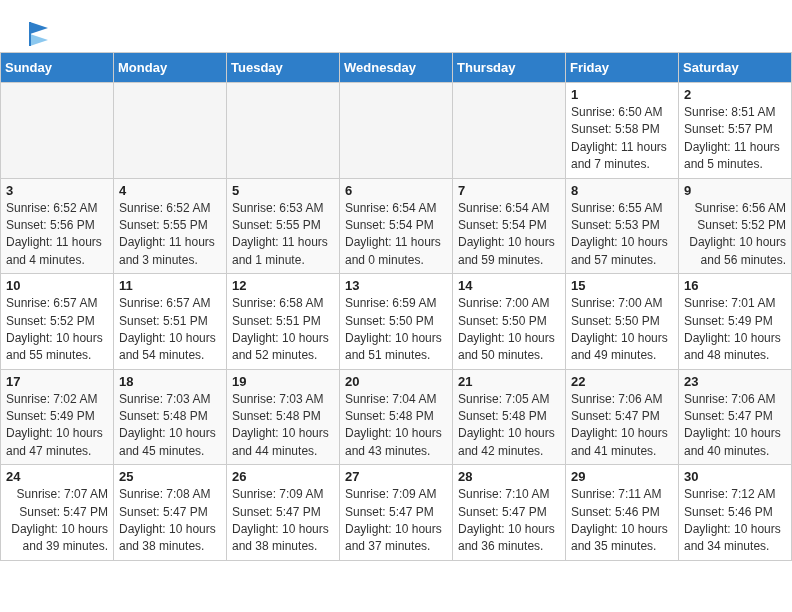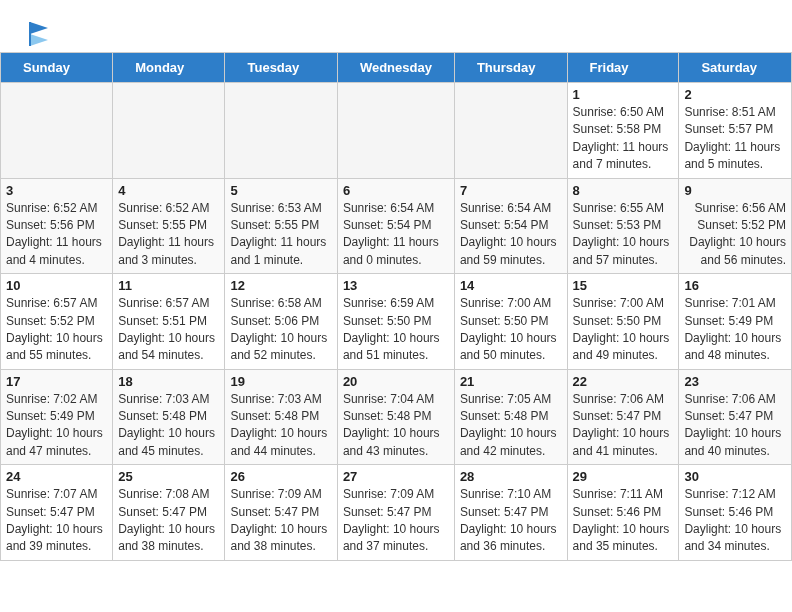--- a/index.html
+++ b/index.html
@@ -47,21 +47,21 @@
     .calendar {
       width: 100%;
       border-collapse: collapse;
       margin: 0;
     }
     .calendar thead tr th {
       background: #2e7ec9;
       color: #fff;
       font-size: 13px;
       font-weight: bold;
-      padding: 7px 22px;
+      padding: 7px 4px;
       text-align: left;
       border: 1px solid #ccc;
     }
     .calendar tbody tr td {
       vertical-align: top;
       border: 1px solid #ccc;
       padding: 4px 5px;
       width: 113px;
       min-height: 80px;
       font-size: 10.5px;
@@ -212,21 +212,21 @@
         <td>
           <span class="day-number">11</span>
           <div class="day-info" style="white-space: pre-line;">Sunrise: 6:57 AM
 Sunset: 5:51 PM
 Daylight: 10 hours
 and 54 minutes.</div>
         </td>
         <td>
           <span class="day-number">12</span>
           <div class="day-info" style="white-space: pre-line;">Sunrise: 6:58 AM
-Sunset: 5:06 PM
+Sunset: 5:51 PM
 Daylight: 10 hours
 and 52 minutes.</div>
         </td>
         <td>
           <span class="day-number">13</span>
           <div class="day-info" style="white-space: pre-line;">Sunrise: 6:59 AM
 Sunset: 5:50 PM
 Daylight: 10 hours
 and 51 minutes.</div>
         </td>
@@ -299,21 +299,21 @@
           <span class="day-number">23</span>
           <div class="day-info" style="white-space: pre-line;">Sunrise: 7:06 AM
 Sunset: 5:47 PM
 Daylight: 10 hours
 and 40 minutes.</div>
         </td>
       </tr>
       <tr>
         <td>
           <span class="day-number">24</span>
-          <div class="day-info" style="white-space: pre-line;">Sunrise: 7:07 AM
+          <div class="day-info" style="white-space: pre-line; text-align: right;">Sunrise: 7:07 AM
 Sunset: 5:47 PM
 Daylight: 10 hours
 and 39 minutes.</div>
         </td>
         <td>
           <span class="day-number">25</span>
           <div class="day-info" style="white-space: pre-line;">Sunrise: 7:08 AM
 Sunset: 5:47 PM
 Daylight: 10 hours
 and 38 minutes.</div>

